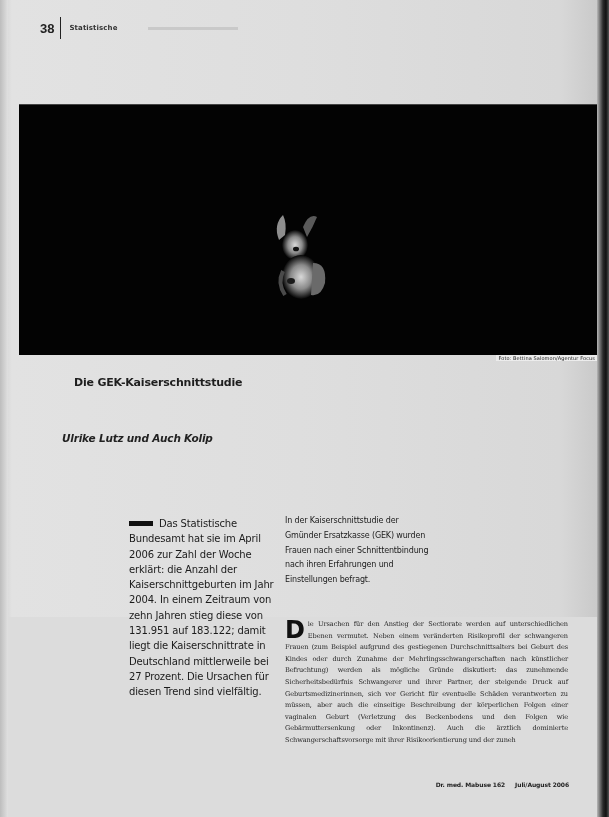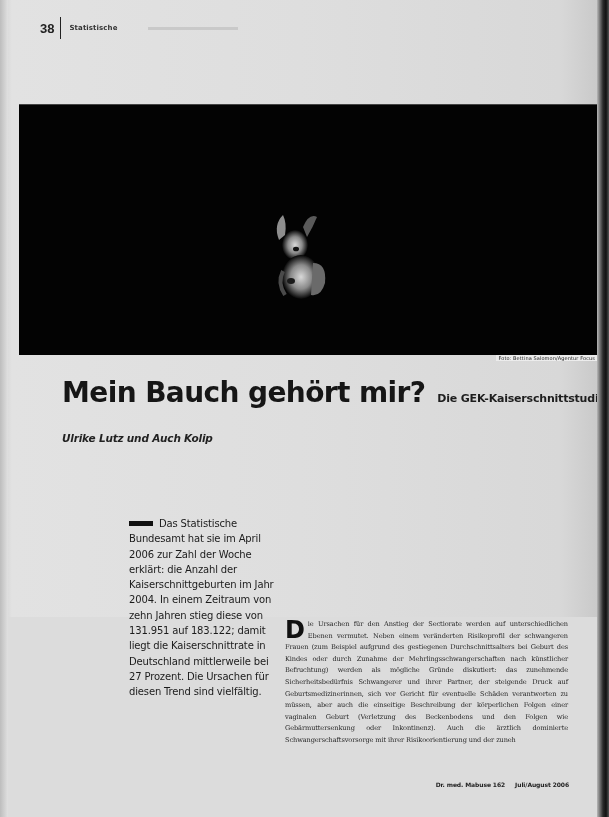--- a/index.html
+++ b/index.html
@@ -70,29 +70,29 @@
       <path d="M52 22 Q58 8 66 12 Q62 22 56 32 Z" fill="#5a5a5a"></path>
       <ellipse cx="50" cy="72" rx="19" ry="22" fill="url(#glow)"></ellipse>
       <path d="M62 58 Q76 58 74 78 Q70 92 60 90 Z" fill="#6a6a6a"></path>
       <path d="M32 66 Q26 78 34 90" stroke="#4a4a4a" stroke-width="4" fill="none"></path>
       <ellipse cx="40" cy="76" rx="4" ry="3" fill="#1a1a1a"></ellipse>
     </svg>
   </div>
   <div class="credit">Foto: Bettina Salomon/Agentur Focus</div>
 
   <div class="title-row">
-    <span class="title">Mein Bauch gehört mir?</span>
     <span class="subtitle">Die GEK-Kaiserschnittstudie</span>
   </div>
   <div class="authors">Ulrike Lutz und Auch Kolip</div>
 
   <div class="intro-left">
     <span class="bullet-block"></span><span>Das Statistische Bundesamt hat sie im April 2006 zur Zahl der Woche erklärt: die Anzahl der Kaiserschnittgeburten im Jahr 2004. In einem Zeitraum von zehn Jahren stieg diese von 131.951 auf 183.122; damit liegt die Kaiserschnittrate in Deutschland mittlerweile bei 27 Prozent. Die Ursachen für diesen Trend sind vielfältig.</span>
   </div>
 
+  <div class="intro-right">In der Kaiserschnittstudie der Gmünder Ersatzkasse (GEK) wurden Frauen nach einer Schnittentbindung nach ihren Erfahrungen und Einstellungen befragt.</div>
 
   <div class="body">
     <span class="dropcap">D</span><span>ie Ursachen für den Anstieg der Sectiorate werden auf unterschiedlichen Ebenen vermutet. Neben einem veränderten Risikoprofil der schwangeren Frauen (zum Beispiel aufgrund des gestiegenen Durchschnittsalters bei Geburt des Kindes oder durch Zunahme der Mehrlingsschwangerschaften nach künstlicher Befruchtung) werden als mögliche Gründe diskutiert: das zunehmende Sicherheitsbedürfnis Schwangerer und ihrer Partner, der steigende Druck auf Geburtsmedizinerinnen, sich vor Gericht für eventuelle Schäden verantworten zu müssen, aber auch die einseitige Beschreibung der körperlichen Folgen einer vaginalen Geburt (Verletzung des Beckenbodens und den Folgen wie Gebärmuttersenkung oder Inkontinenz). Auch die ärztlich dominierte Schwangerschaftsvorsorge mit ihrer Risikoorientierung und der zuneh</span>
   </div>
 
   <div class="footer">
     <span>Dr. med. Mabuse 162</span><span class="gap"></span><span>Juli/August 2006</span>
   </div>
 
   <div class="right-shadow"></div>

